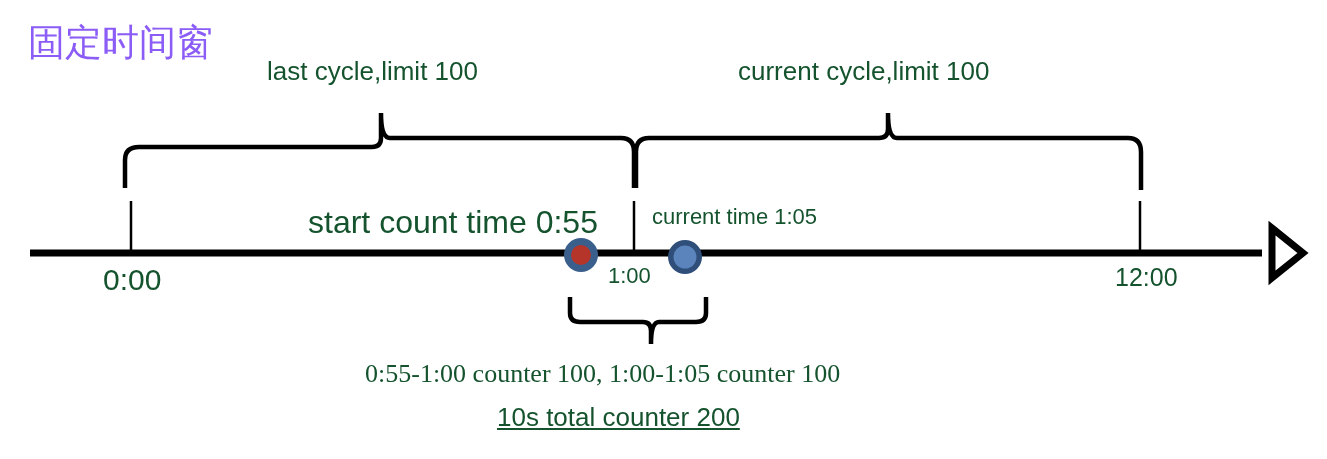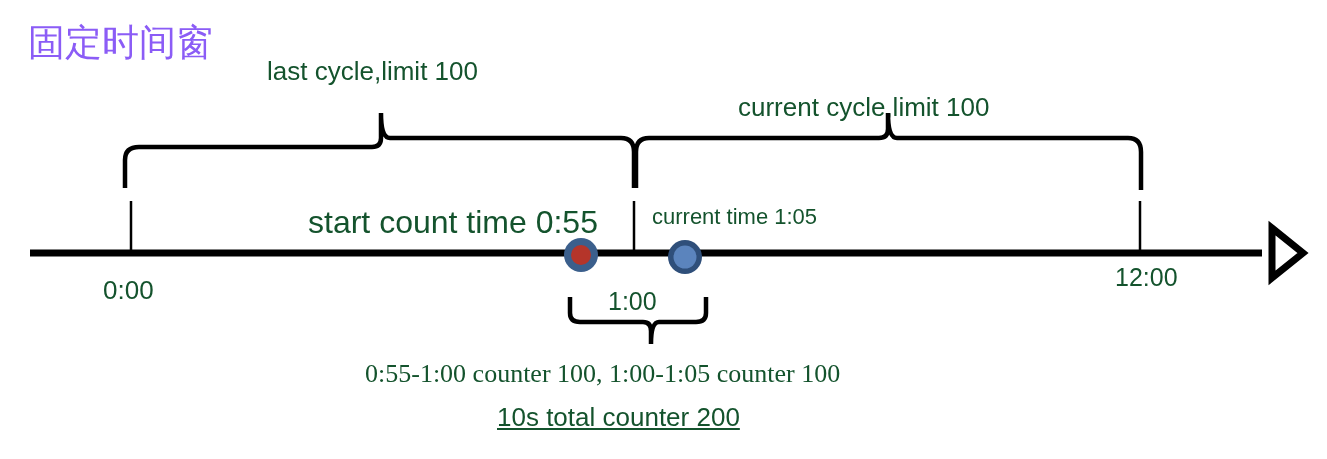--- a/index.html
+++ b/index.html
@@ -30,25 +30,25 @@
     position: absolute;
     left: 28px;
     top: 24px;
     font-size: 37px;
     line-height: 1;
     color: #8b5cf6;
     white-space: nowrap;
     letter-spacing: 0px;
   }
   #lbl-last-cycle   { left: 267px; top: 58px;  font-size: 26px; }
-  #lbl-current-cycle{ left: 738px; top: 58px;  font-size: 26px; margin-top: 36px; }
+  #lbl-current-cycle{ left: 738px; top: 58px;  font-size: 26px; }
   #lbl-start-count  { left: 308px; top: 206px; font-size: 32px; }
   #lbl-current-time { left: 652px; top: 206px; font-size: 22px; }
-  #lbl-t0           { left: 103px; top: 265px; font-size: 26px; margin-top: 12px; }
-  #lbl-t1           { left: 608px; top: 265px; font-size: 25px; margin-top: 24px; }
+  #lbl-t0           { left: 103px; top: 265px; font-size: 30px; }
+  #lbl-t1           { left: 608px; top: 265px; font-size: 22px; }
   #lbl-t2           { left: 1115px;top: 265px; font-size: 25px; }
   #lbl-counters     { left: 365px; top: 361px; font-size: 26px; font-family: Liberation Serif, serif; }
   #lbl-total        { left: 497px; top: 404px; font-size: 26px; text-decoration: underline; }
 </style>
 </head>
 <body>
 
 <div>
 
   <div id="title">固定时间窗</div>

